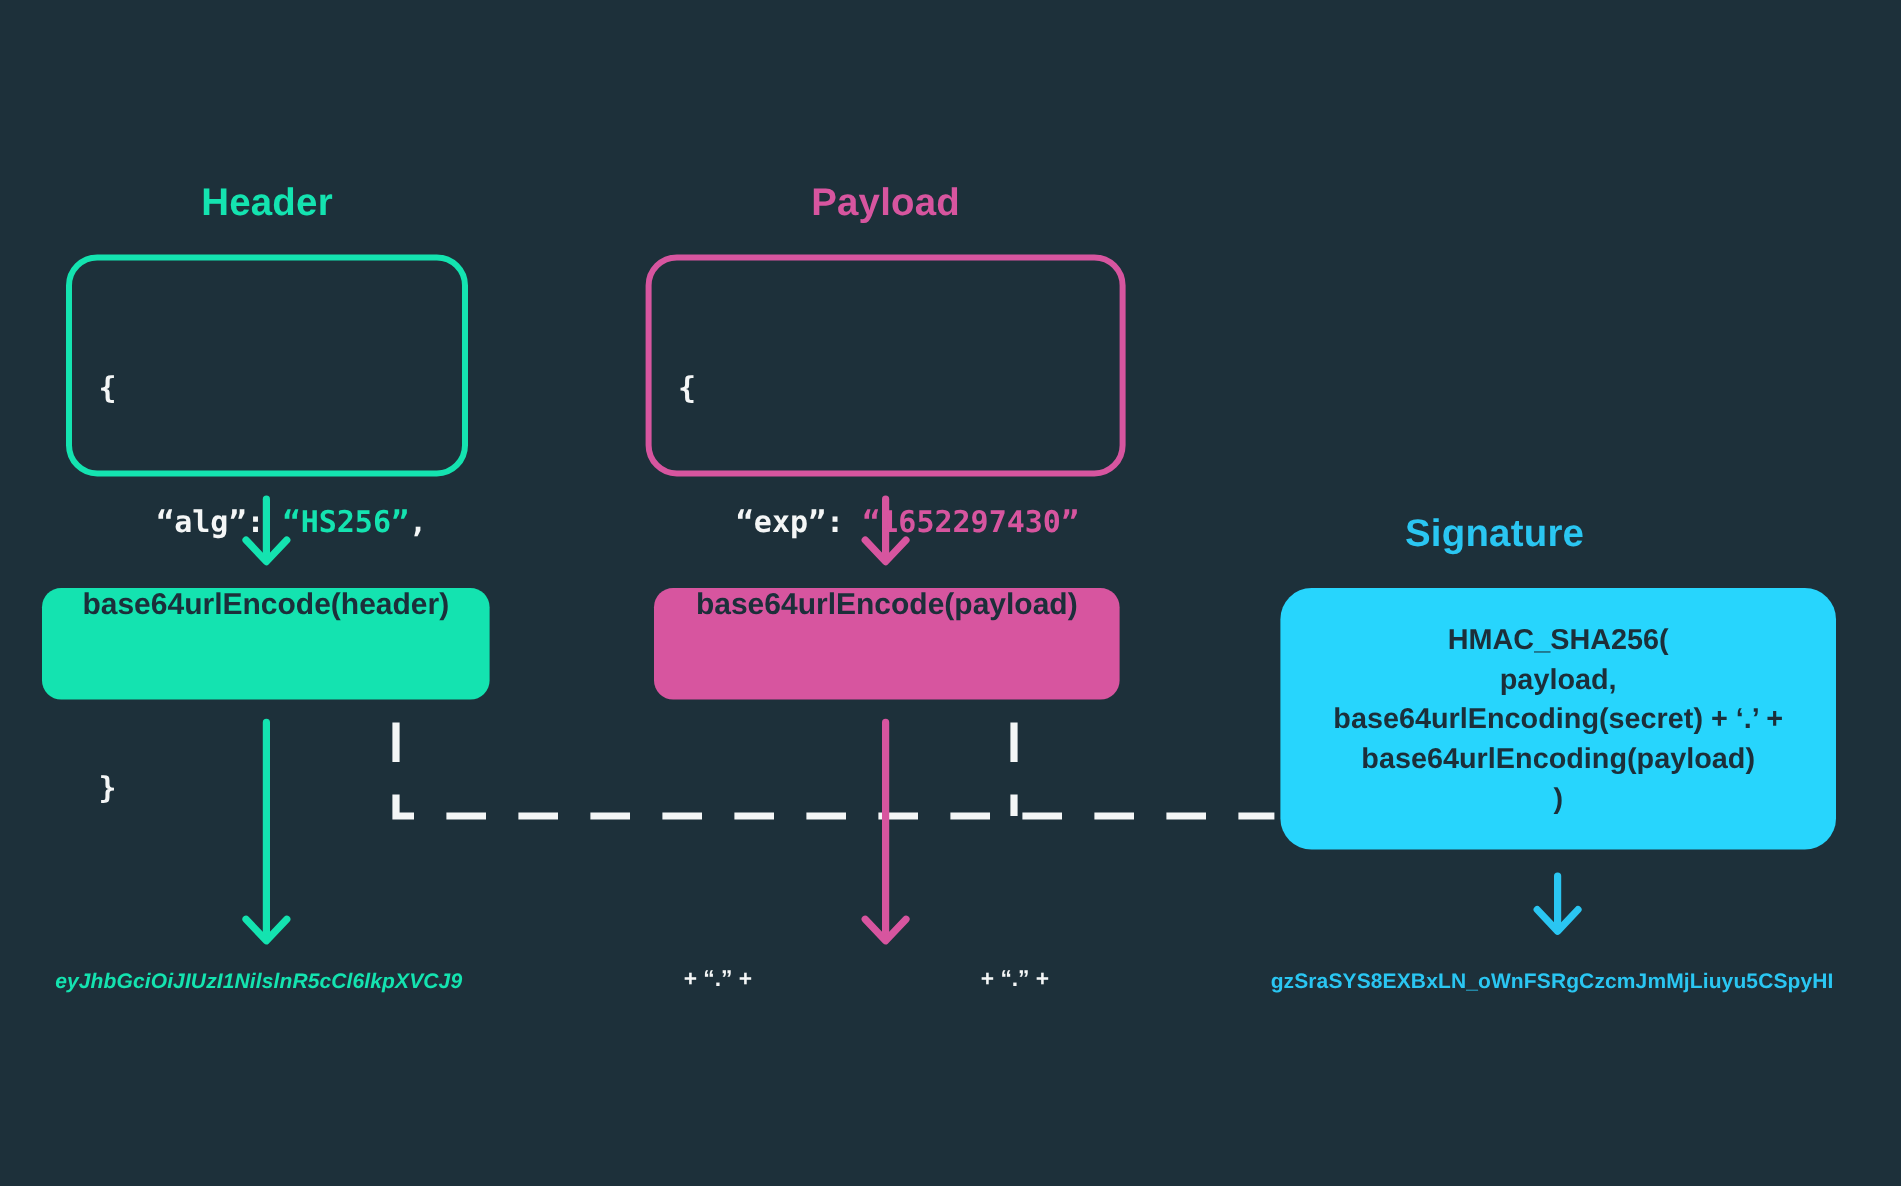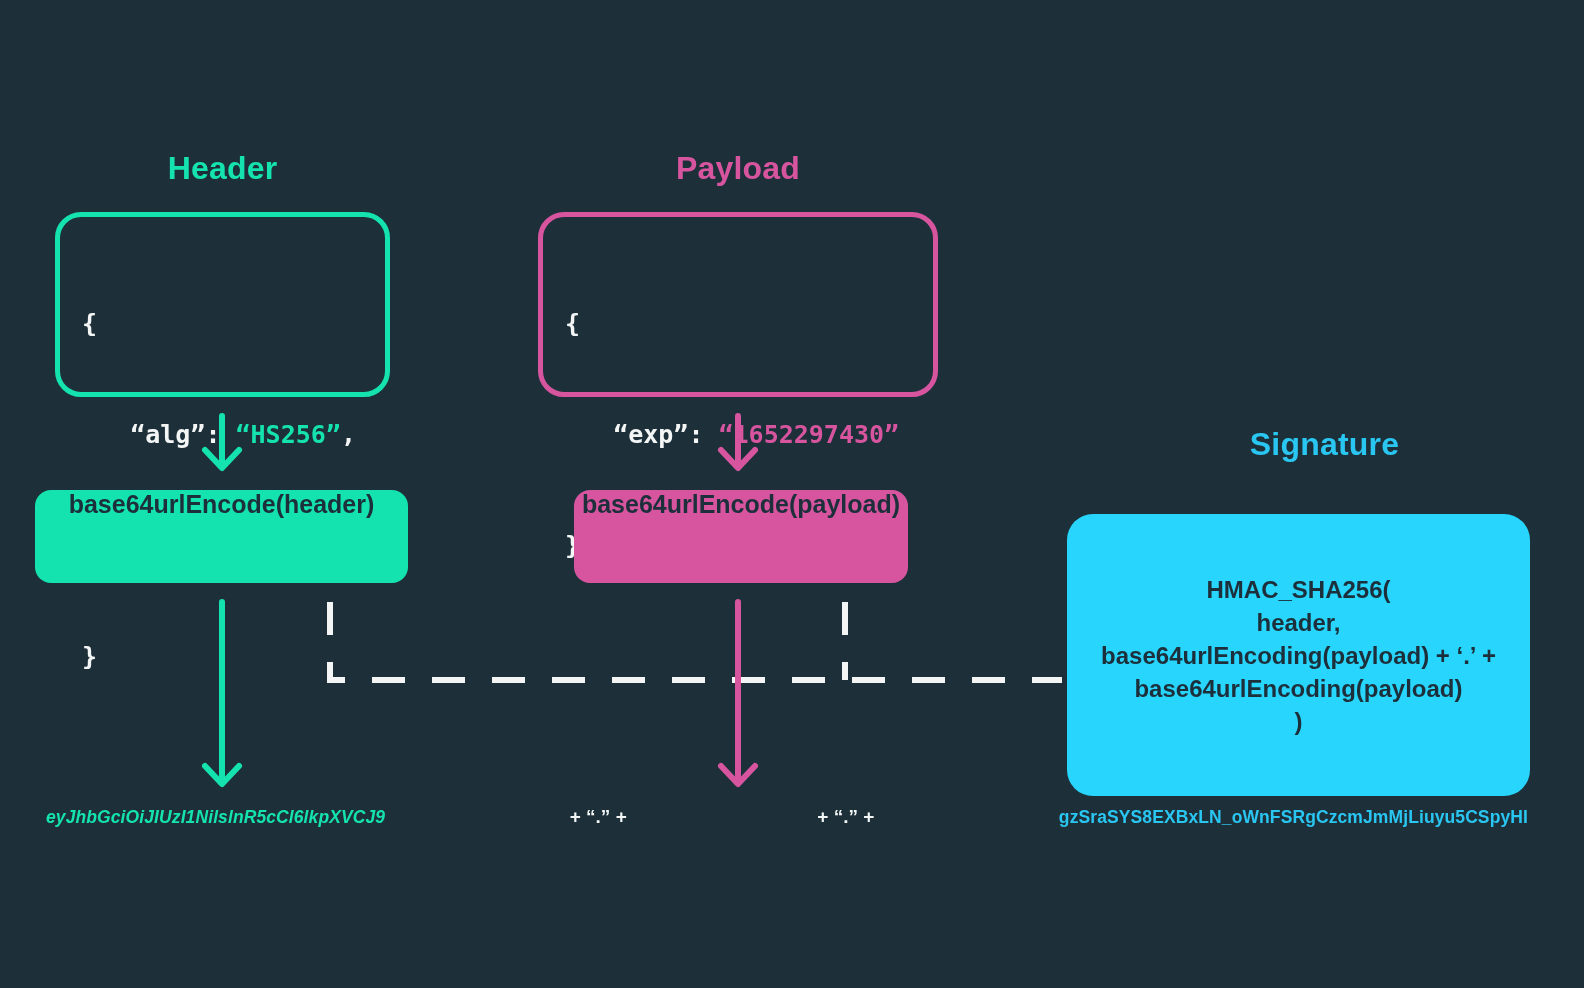--- a/index.html
+++ b/index.html
@@ -135,46 +135,46 @@
     </g>
 
     <g style="stroke: var(--cyan-text);" stroke-width="6" fill="none" stroke-linecap="round" stroke-linejoin="round">
       <line x1="1298" y1="730" x2="1298" y2="772"></line>
       <path d="M1281,758 L1298,776 L1315,758"></path>
     </g>
   </svg>
 
   <div class="section-title title-green" style="left:55px; top:150px; width:335px;">Header</div>
   <div class="section-title title-pink" style="left:538px; top:150px; width:400px;">Payload</div>
-  <div class="section-title title-cyan" style="left:1093px; top:426px; width:463px;text-align:center;">Signature</div>
+  <div class="section-title title-cyan" style="left:1014px; top:426px; width:463px;text-align:center;">Signature</div>
 
   <div class="code-box green-border" style="left:55px; top:212px; width:335px; height:185px;">
     <div class="code-line"><span>{</span></div>
     <div class="code-line indent"><span>“alg”: </span><span class="tok-green">“HS256”</span><span>,</span></div>
     <div class="code-line indent"><span>“typ”: </span><span class="tok-green">“JWT”</span></div>
     <div class="code-line"><span>}</span></div>
   </div>
 
   <div class="code-box pink-border" style="left:538px; top:212px; width:400px; height:185px;">
     <div class="code-line"><span>{</span></div>
     <div class="code-line indent"><span>“exp”: </span><span class="tok-pink">“1652297430”</span></div>
     <div class="code-line"><span>}</span></div>
   </div>
 
   <div class="pill pill-green" style="left:35px; top:490px; width:373px; height:93px;">
     <span>base64urlEncode(header)</span>
   </div>
-  <div class="pill pill-pink" style="left:574px; top:490px; width:334px; height:93px;">
+  <div class="pill pill-pink" style="left:545px; top:490px; width:388px; height:93px;">
     <span>base64urlEncode(payload)</span>
   </div>
 
-  <div class="sig-box" style="left:1067px; top:490px; width:463px; height:282px;margin-top:24px;">
+  <div class="sig-box" style="left:1067px; top:490px; width:463px; height:218px;">
     <div>HMAC_SHA256(</div>
-    <div>header,</div>
-    <div>base64urlEncoding(payload) + ‘.’ +</div>
+    <div>payload,</div>
+    <div>base64urlEncoding(secret) + ‘.’ +</div>
     <div>base64urlEncoding(payload)</div>
     <div>)</div>
   </div>
 
   <div class="b64-row">
     <span class="b64 b64-green">eyJhbGciOiJIUzI1NilslnR5cCl6lkpXVCJ9</span>
     <span class="b64-sep">+ “.” +</span>
     <span class="b64-sep">+ “.” +</span>
     <span class="b64 b64-cyan">gzSraSYS8EXBxLN_oWnFSRgCzcmJmMjLiuyu5CSpyHI</span>
   </div>

